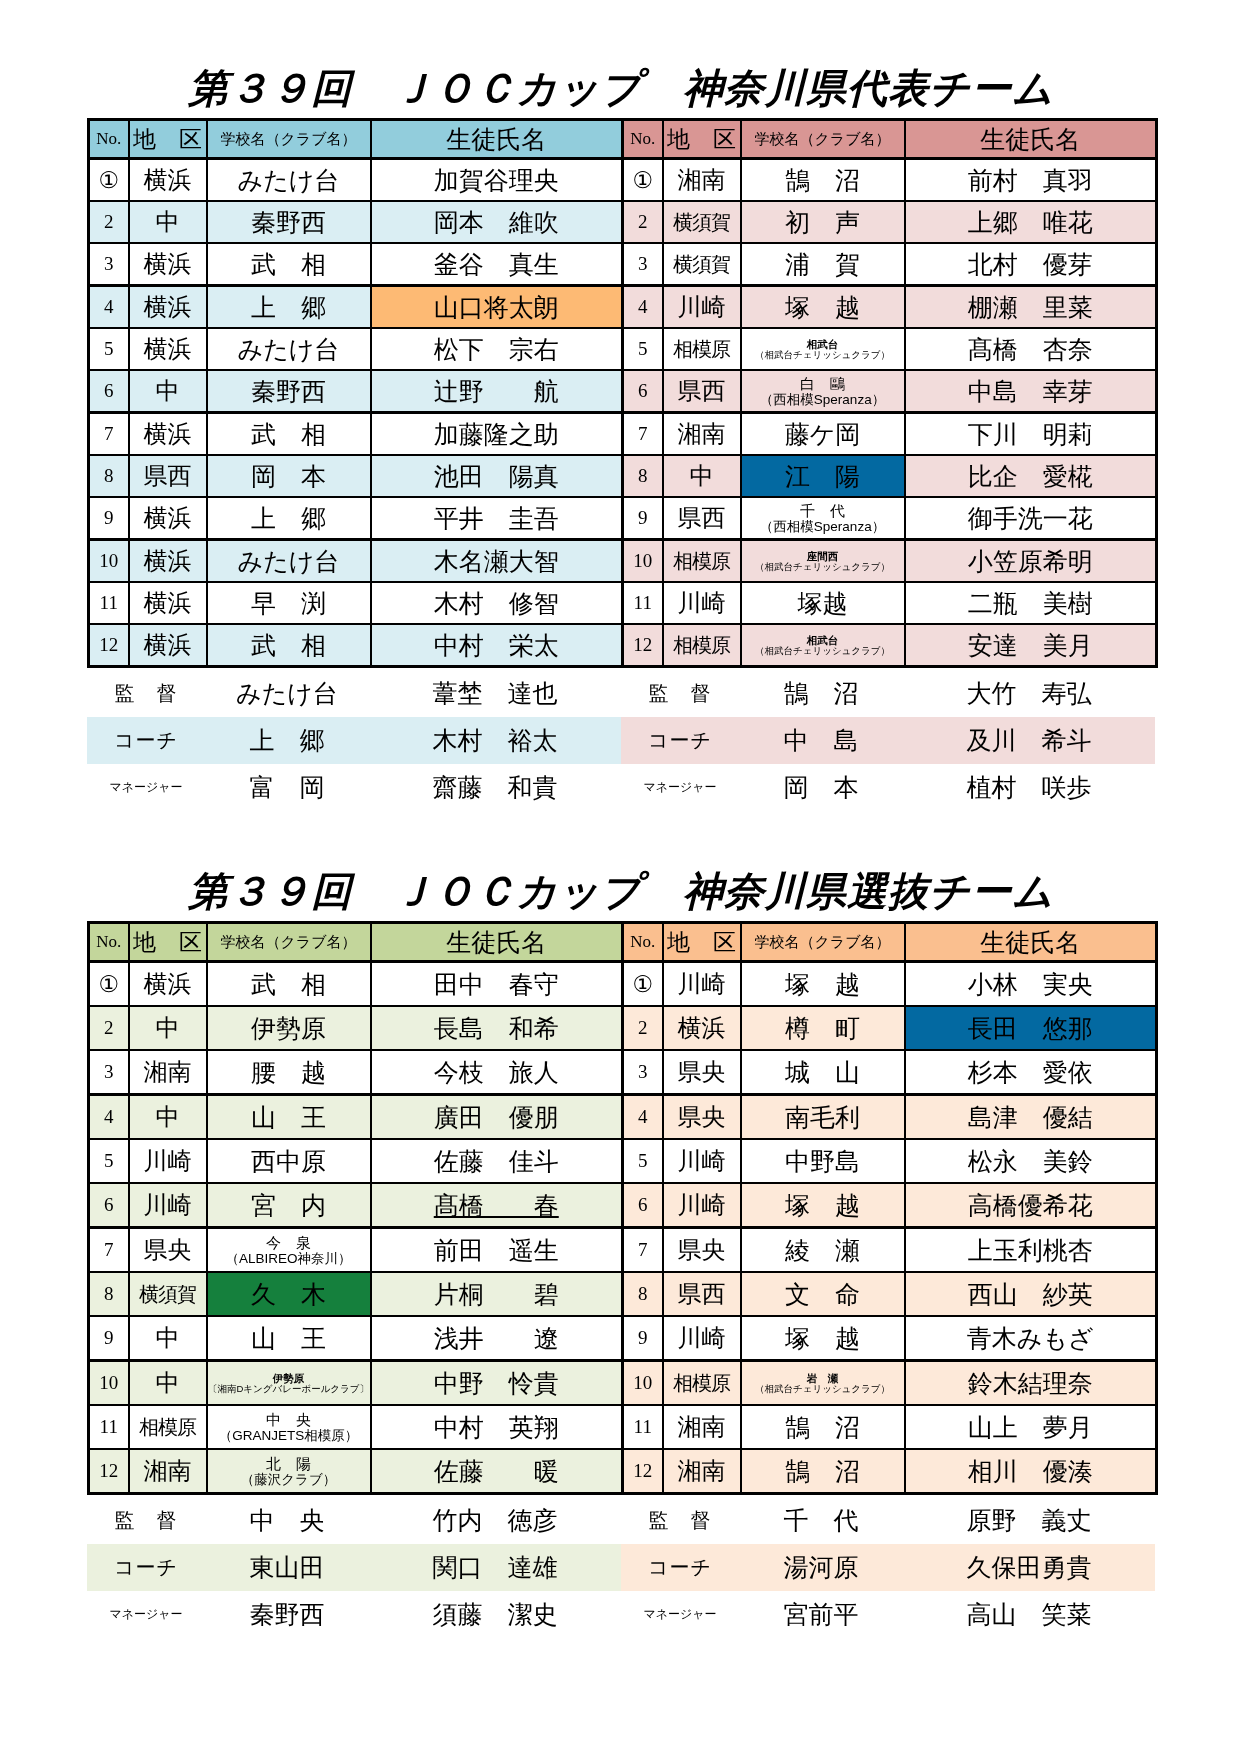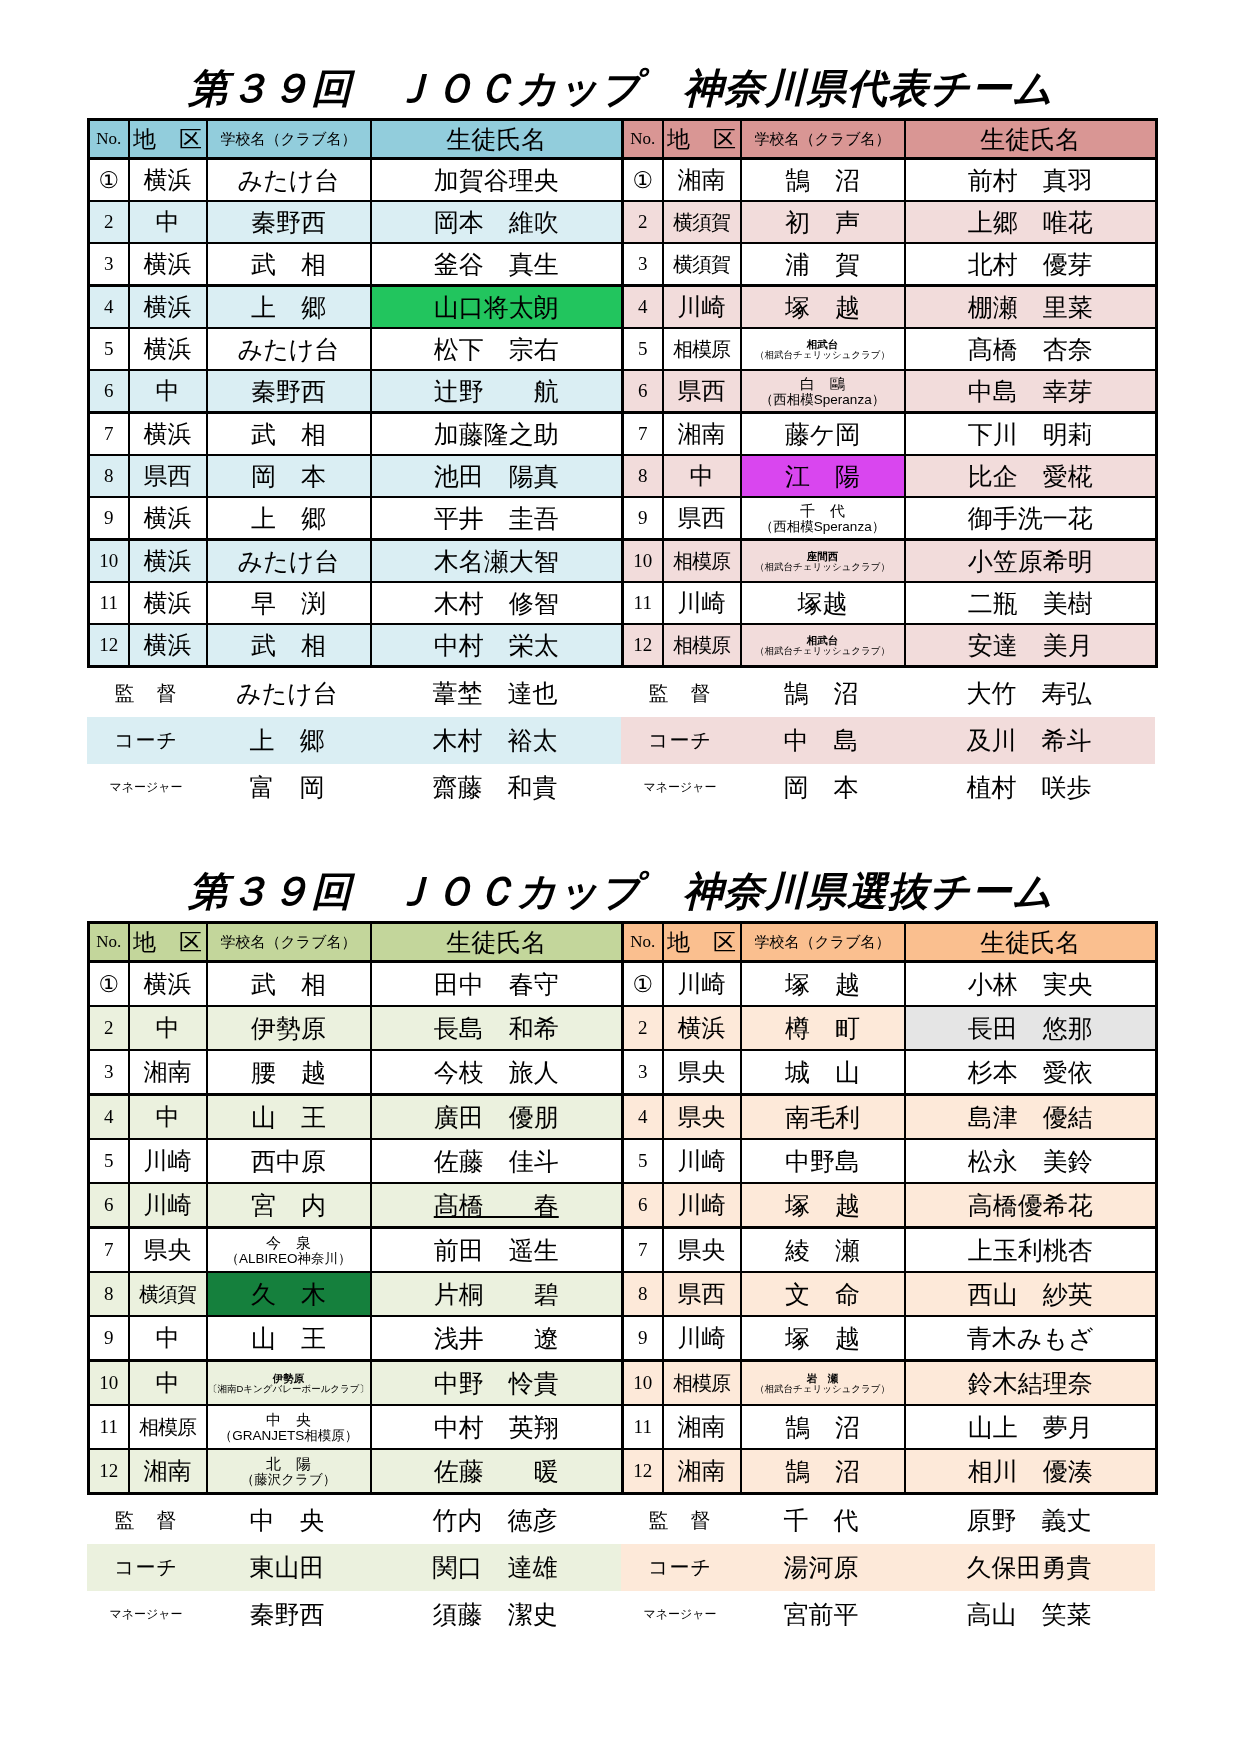--- a/index.html
+++ b/index.html
@@ -83,21 +83,21 @@
               <tr class="data thick">
                 <td class="c-no">3</td>
                 <td class="c-d">横浜</td>
                 <td class="c-s">武　相</td>
                 <td class="c-n">釜谷　真生</td>
               </tr>
               <tr class="data stripe">
                 <td class="c-no" style="background: rgb(218, 238, 243);">4</td>
                 <td class="c-d" style="background: rgb(218, 238, 243);">横浜</td>
                 <td class="c-s" style="background: rgb(218, 238, 243);">上　郷</td>
-                <td class="c-n" style="background: #22c55e;">山口将太朗</td>
+                <td class="c-n" style="background: #fdba74;">山口将太朗</td>
               </tr>
               <tr class="data">
                 <td class="c-no">5</td>
                 <td class="c-d">横浜</td>
                 <td class="c-s">みたけ台</td>
                 <td class="c-n">松下　宗右</td>
               </tr>
               <tr class="data stripe thick">
                 <td class="c-no" style="background: rgb(218, 238, 243);">6</td>
                 <td class="c-d" style="background: rgb(218, 238, 243);">中</td>
@@ -223,21 +223,21 @@
               </tr>
               <tr class="data">
                 <td class="c-no">7</td>
                 <td class="c-d">湘南</td>
                 <td class="c-s">藤ケ岡</td>
                 <td class="c-n">下川　明莉</td>
               </tr>
               <tr class="data stripe">
                 <td class="c-no" style="background: rgb(242, 220, 219);">8</td>
                 <td class="c-d" style="background: rgb(242, 220, 219);">中</td>
-                <td class="c-s" style="background: #d946ef;">江　陽</td>
+                <td class="c-s" style="background: #0369a1;">江　陽</td>
                 <td class="c-n" style="background: rgb(242, 220, 219);">比企　愛椛</td>
               </tr>
               <tr class="data thick">
                 <td class="c-no">9</td>
                 <td class="c-d">県西</td>
                 <td>
                   <div class="s2">
                     <span class="a">千　代</span>
                     <span class="b">（西相模Speranza）</span>
                   </div>
@@ -443,21 +443,21 @@
               <tr class="data">
                 <td class="c-no circ">①</td>
                 <td class="c-d">川崎</td>
                 <td class="c-s">塚　越</td>
                 <td class="c-n">小林　実央</td>
               </tr>
               <tr class="data stripe">
                 <td class="c-no" style="background: rgb(253, 233, 217);">2</td>
                 <td class="c-d" style="background: rgb(253, 233, 217);">横浜</td>
                 <td class="c-s" style="background: rgb(253, 233, 217);">樽　町</td>
-                <td class="c-n" style="background: #e5e5e5; font-family: Liberation Mono, monospace;">長田　悠那</td>
+                <td class="c-n" style="background: #0369a1; font-family: Liberation Mono, monospace;">長田　悠那</td>
               </tr>
               <tr class="data thick">
                 <td class="c-no">3</td>
                 <td class="c-d">県央</td>
                 <td class="c-s">城　山</td>
                 <td class="c-n">杉本　愛依</td>
               </tr>
               <tr class="data stripe">
                 <td class="c-no" style="background: rgb(253, 233, 217);">4</td>
                 <td class="c-d" style="background: rgb(253, 233, 217);">県央</td>

